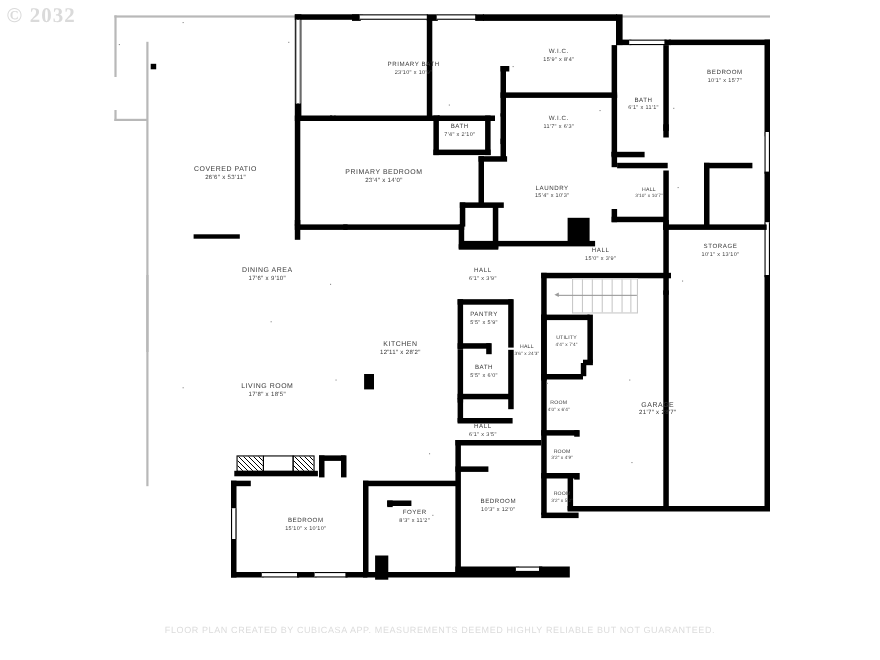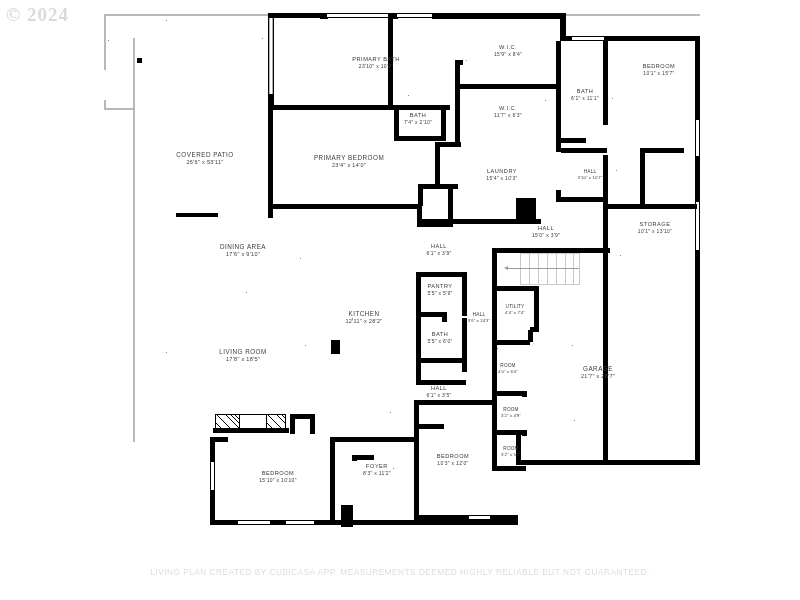--- a/index.html
+++ b/index.html
@@ -49,21 +49,21 @@
   
   .hatch{position:absolute;box-sizing:border-box;border:1.3px solid #000;
     background:repeating-linear-gradient(45deg,#000 0 .6px,#fff .6px 3.2px);}
   .hatch.clear{background:#fff;}
 </style>
 </head>
 <body>
 
 <div id="plan">
 
-  <div class="wm">© 2024</div>
+  <div class="wm">© 2032</div>
 
   <div class="wl" style="left:104px;top:14px;width:596px;height:2px;"></div>
   <div class="wl" style="left:104px;top:14px;width:2px;height:56px;"></div>
   <div class="wl" style="left:104px;top:100px;width:2px;height:10px;"></div>
   <div class="wl" style="left:104px;top:108px;width:30px;height:2px;"></div>
   <div class="wl" style="left:133px;top:38px;width:2px;height:404px;"></div>
   <div class="blk" style="left:137px;top:58px;width:5px;height:5px;"></div>
 
   <div class="w" style="left:268px;top:13px;width:6px;height:96px;"></div>
   <div class="w" style="left:268px;top:13px;width:62px;height:5px;"></div>
@@ -368,14 +368,14 @@
   <div class="dot" style="left:246px;top:292px;"></div>
   <div class="dot" style="left:352px;top:318px;"></div>
   <div class="dot" style="left:305px;top:345px;"></div>
   <div class="dot" style="left:166px;top:352px;"></div>
   <div class="dot" style="left:497px;top:348px;"></div>
   <div class="dot" style="left:572px;top:345px;"></div>
   <div class="dot" style="left:574px;top:420px;"></div>
   <div class="dot" style="left:390px;top:412px;"></div>
   <div class="dot" style="left:393px;top:468px;"></div>
 
-  <div class="footer">LIVING PLAN CREATED BY CUBICASA APP. MEASUREMENTS DEEMED HIGHLY RELIABLE BUT NOT GUARANTEED.</div>
+  <div class="footer">FLOOR PLAN CREATED BY CUBICASA APP. MEASUREMENTS DEEMED HIGHLY RELIABLE BUT NOT GUARANTEED.</div>
 </div>
 
 </body></html>

